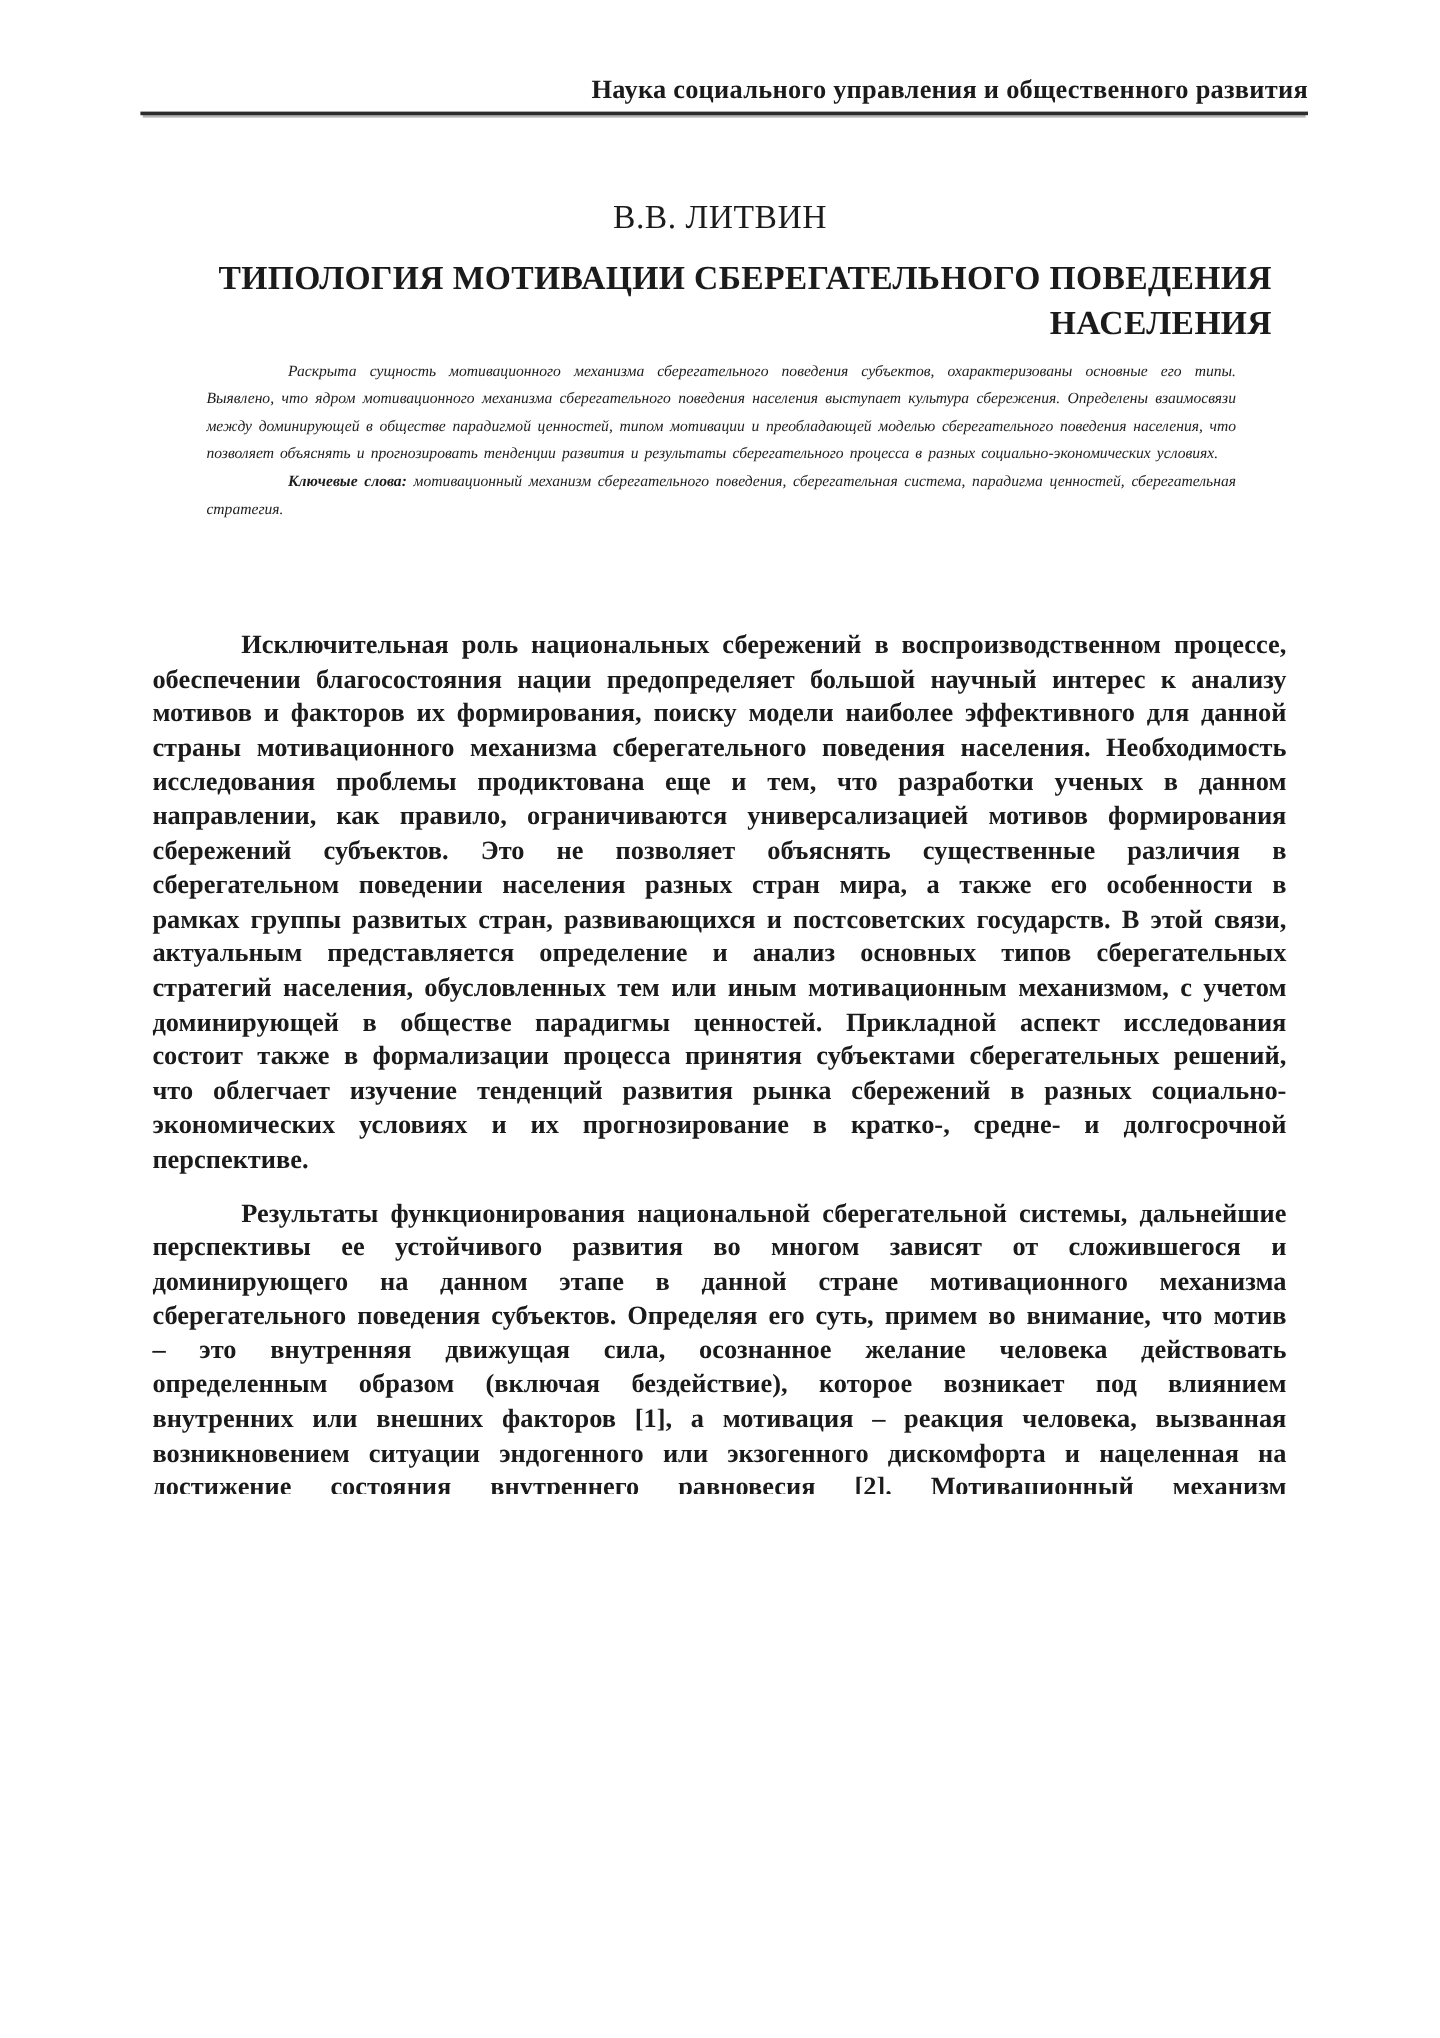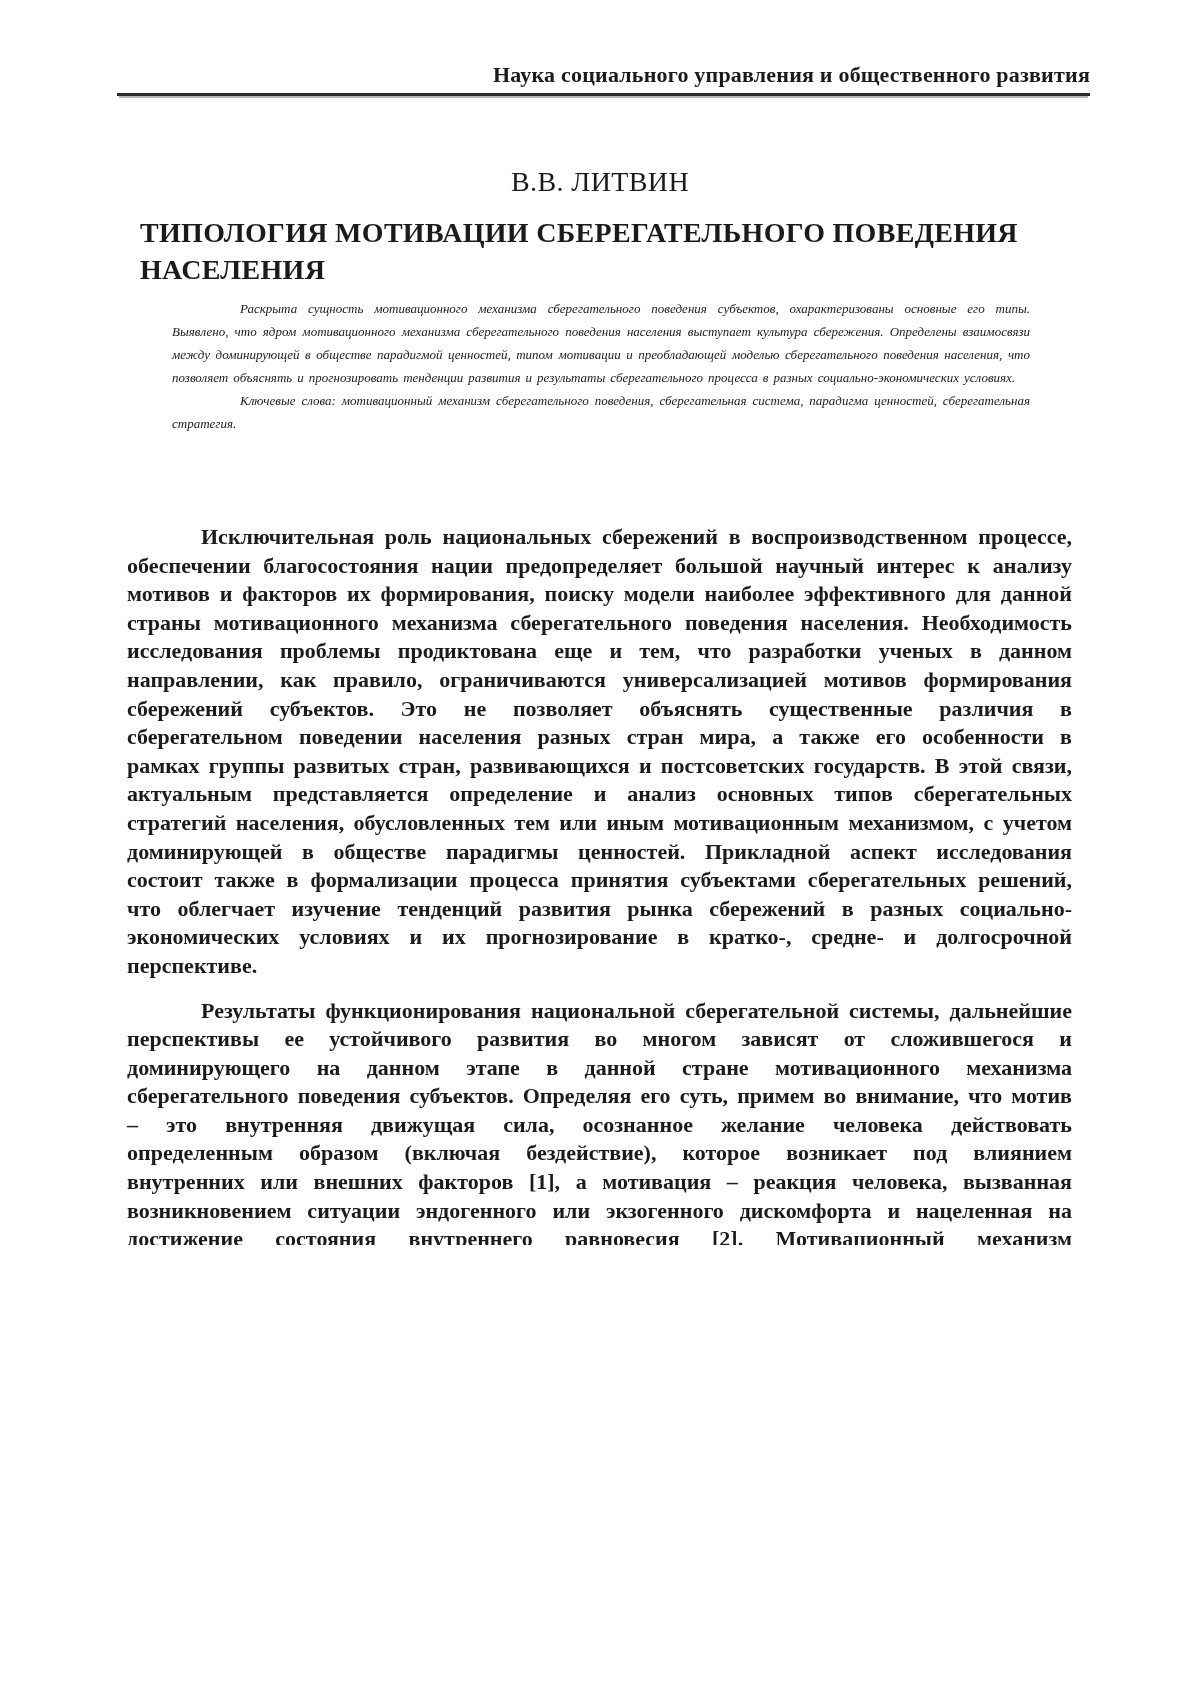--- a/index.html
+++ b/index.html
@@ -50,21 +50,21 @@
     font-size: 28px;
     letter-spacing: 0.4px;
   }
 
   
   .title {
     position: absolute;
     top: 214px;
     left: 140px;
     width: 920px;
-    text-align: left;
+    text-align: right;
     font-size: 28px;
     font-weight: 700;
     line-height: 37px;
     letter-spacing: 0.3px;
   }
 
   
   .abstract-block {
     position: absolute;
     top: 297px;
@@ -74,21 +74,21 @@
     line-height: 23px;
     font-style: italic;
     text-align: justify;
     word-spacing: 0.14em;
   }
   .abstract-block p {
     margin: 0;
     text-indent: 68px;
   }
   .kw-label {
-    font-weight: 400;
+    font-weight: 700;
   }
 
   
   .body-text {
     position: absolute;
     top: 507px;
     left: 111px;
     width: 977px;
     height: 1092px;
     overflow: hidden;

